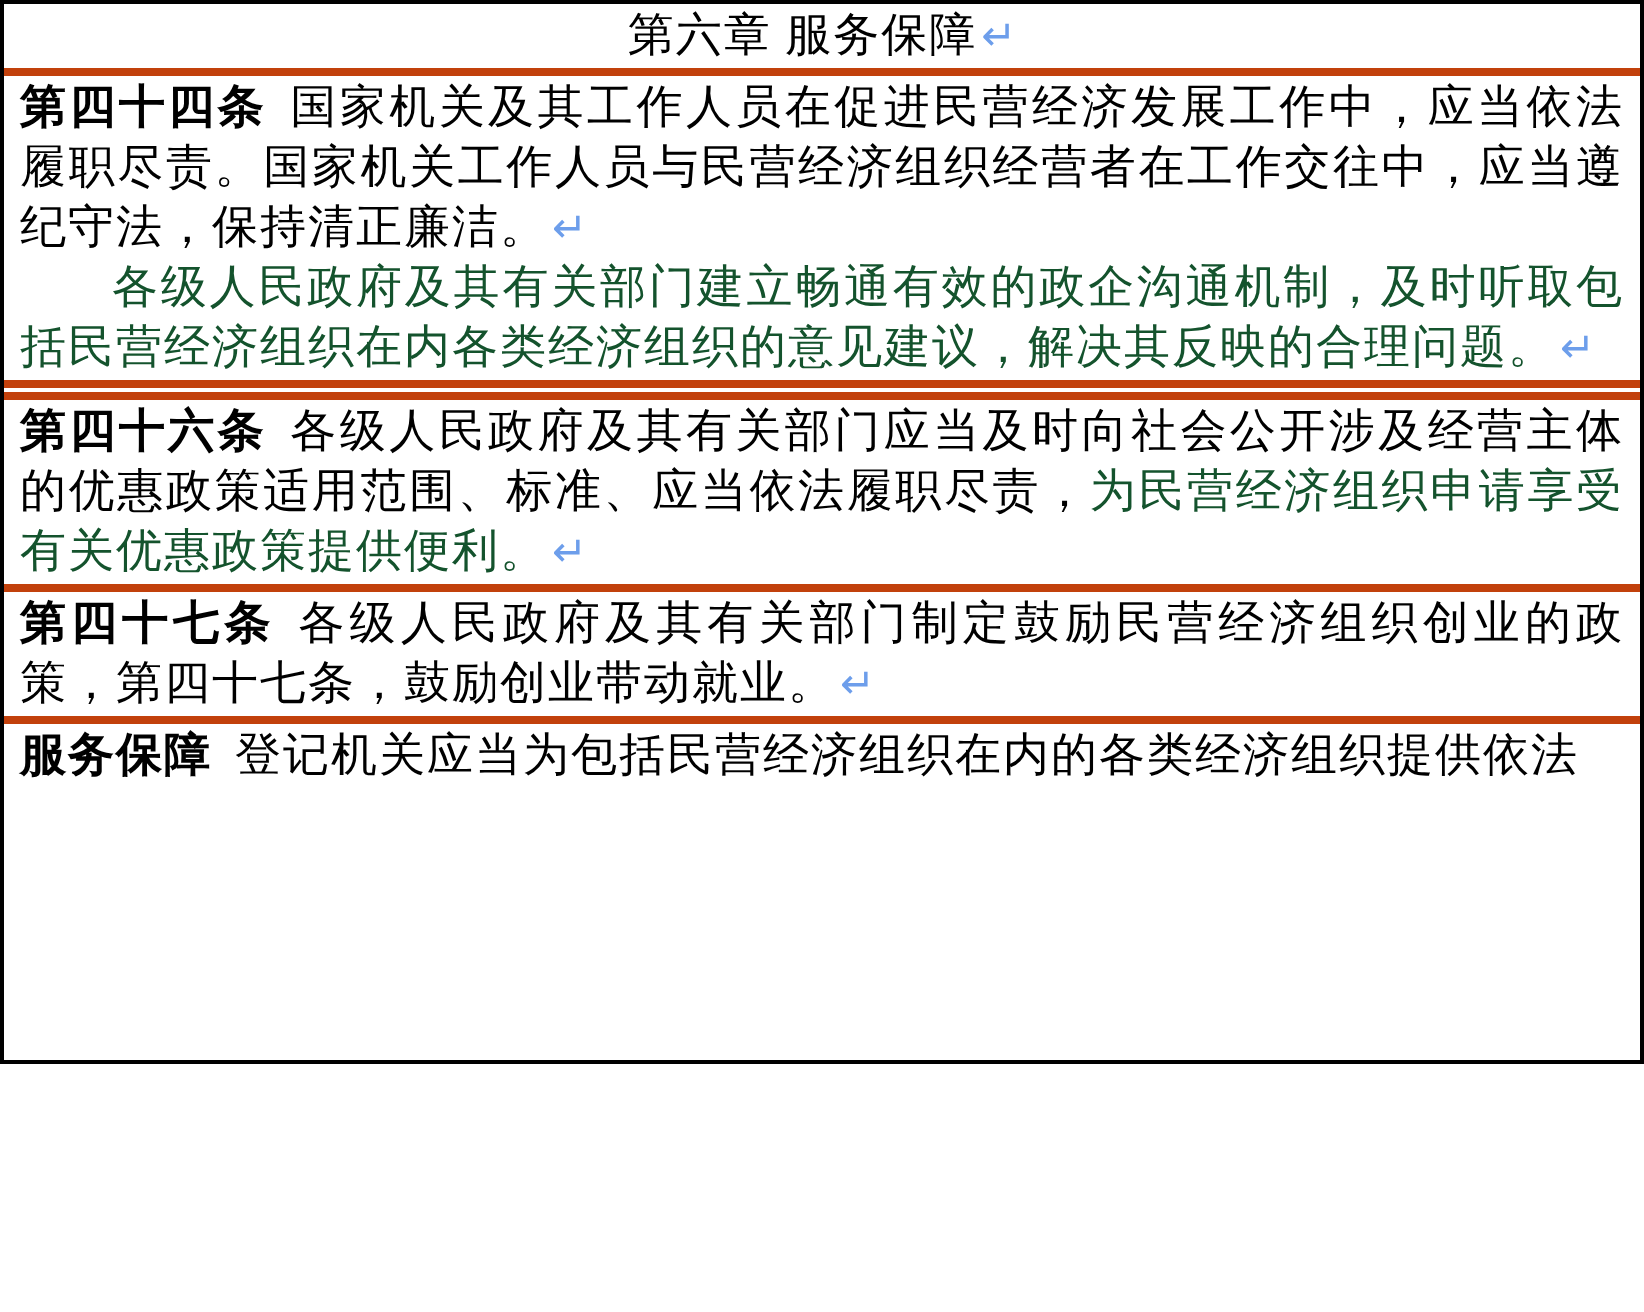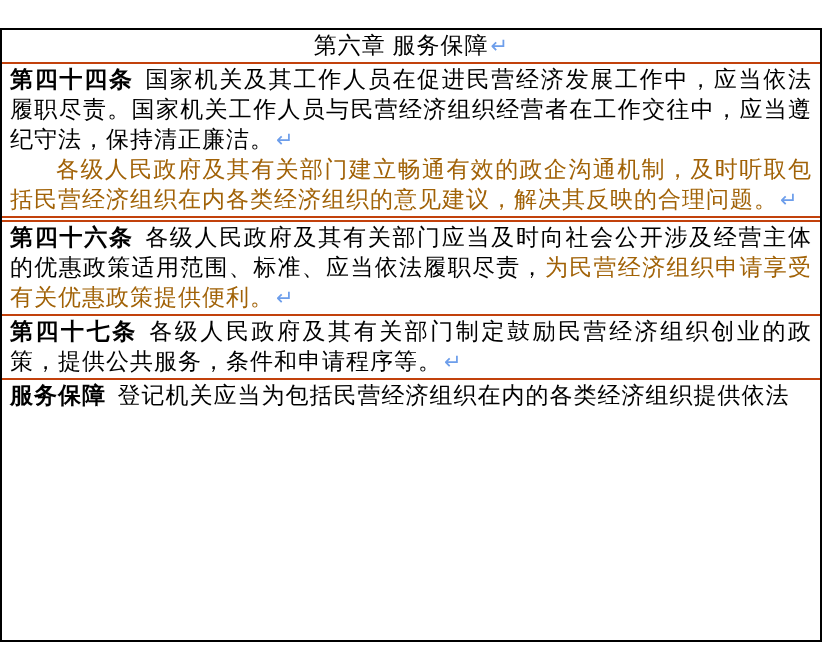--- a/index.html
+++ b/index.html
@@ -2,56 +2,55 @@
 <html><head>
 <meta charset="utf-8">
 <style>
   html, body {
     margin: 0;
     padding: 0;
     background: #ffffff;
   }
   .doc-table {
     width: 822px;
-    height: 614px;
+    height: 532px;
     box-sizing: border-box;
     border: 2px solid #000000;
     overflow: hidden;
     background: #ffffff;
     color: #000000;
     font-family: "Liberation Serif", serif;
     font-size: 23px;
     line-height: 30px;
-    margin-top: 28px;
   }
   .row {
     box-sizing: border-box;
     padding: 1px 8px;
   }
   .row + .row {
-    border-top: 2px solid #c2410c;
+    border-top: 4px solid #c2410c;
   }
   .header-row {
     text-align: center;
   }
   .para {
     margin: 0;
     text-align: justify;
     text-justify: inter-character;
     letter-spacing: 1px;
   }
   .para.indent {
     text-indent: 2em;
   }
   .num {
     font-weight: bold;
     margin-right: 0.5em;
   }
   .seg.blue {
-    color: #a16207;
+    color: #14532d;
   }
   .pilcrow {
     color: #6D9EEB;
     font-family: "DejaVu Sans", sans-serif;
     font-size: 21px;
     letter-spacing: 0;
     margin-left: 2px;
   }
 </style>
 </head>
@@ -69,20 +68,20 @@
   </div>
 
   <div class="row">
   </div>
 
   <div class="row">
     <p class="para"><b class="num">第四十六条</b><span class="seg">各级人民政府及其有关部门应当及时向社会公开涉及经营主体的优惠政策适用范围、标准、应当依法履职尽责，</span><span class="seg blue">为民营经济组织申请享受有关优惠政策提供便利。</span><span class="pilcrow">↵</span></p>
   </div>
 
   <div class="row">
-    <p class="para"><b class="num">第四十七条</b><span class="seg">各级人民政府及其有关部门制定鼓励民营经济组织创业的政策，提供公共服务，条件和申请程序等。</span><span class="pilcrow">↵</span></p>
+    <p class="para"><b class="num">第四十七条</b><span class="seg">各级人民政府及其有关部门制定鼓励民营经济组织创业的政策，第四十七条，鼓励创业带动就业。</span><span class="pilcrow">↵</span></p>
   </div>
 
   <div class="row">
     <p class="para"><b class="num">服务保障</b><span class="seg">登记机关应当为包括民营经济组织在内的各类经济组织提供依法</span></p>
   </div>
 
 </div>
 
 </body></html>

